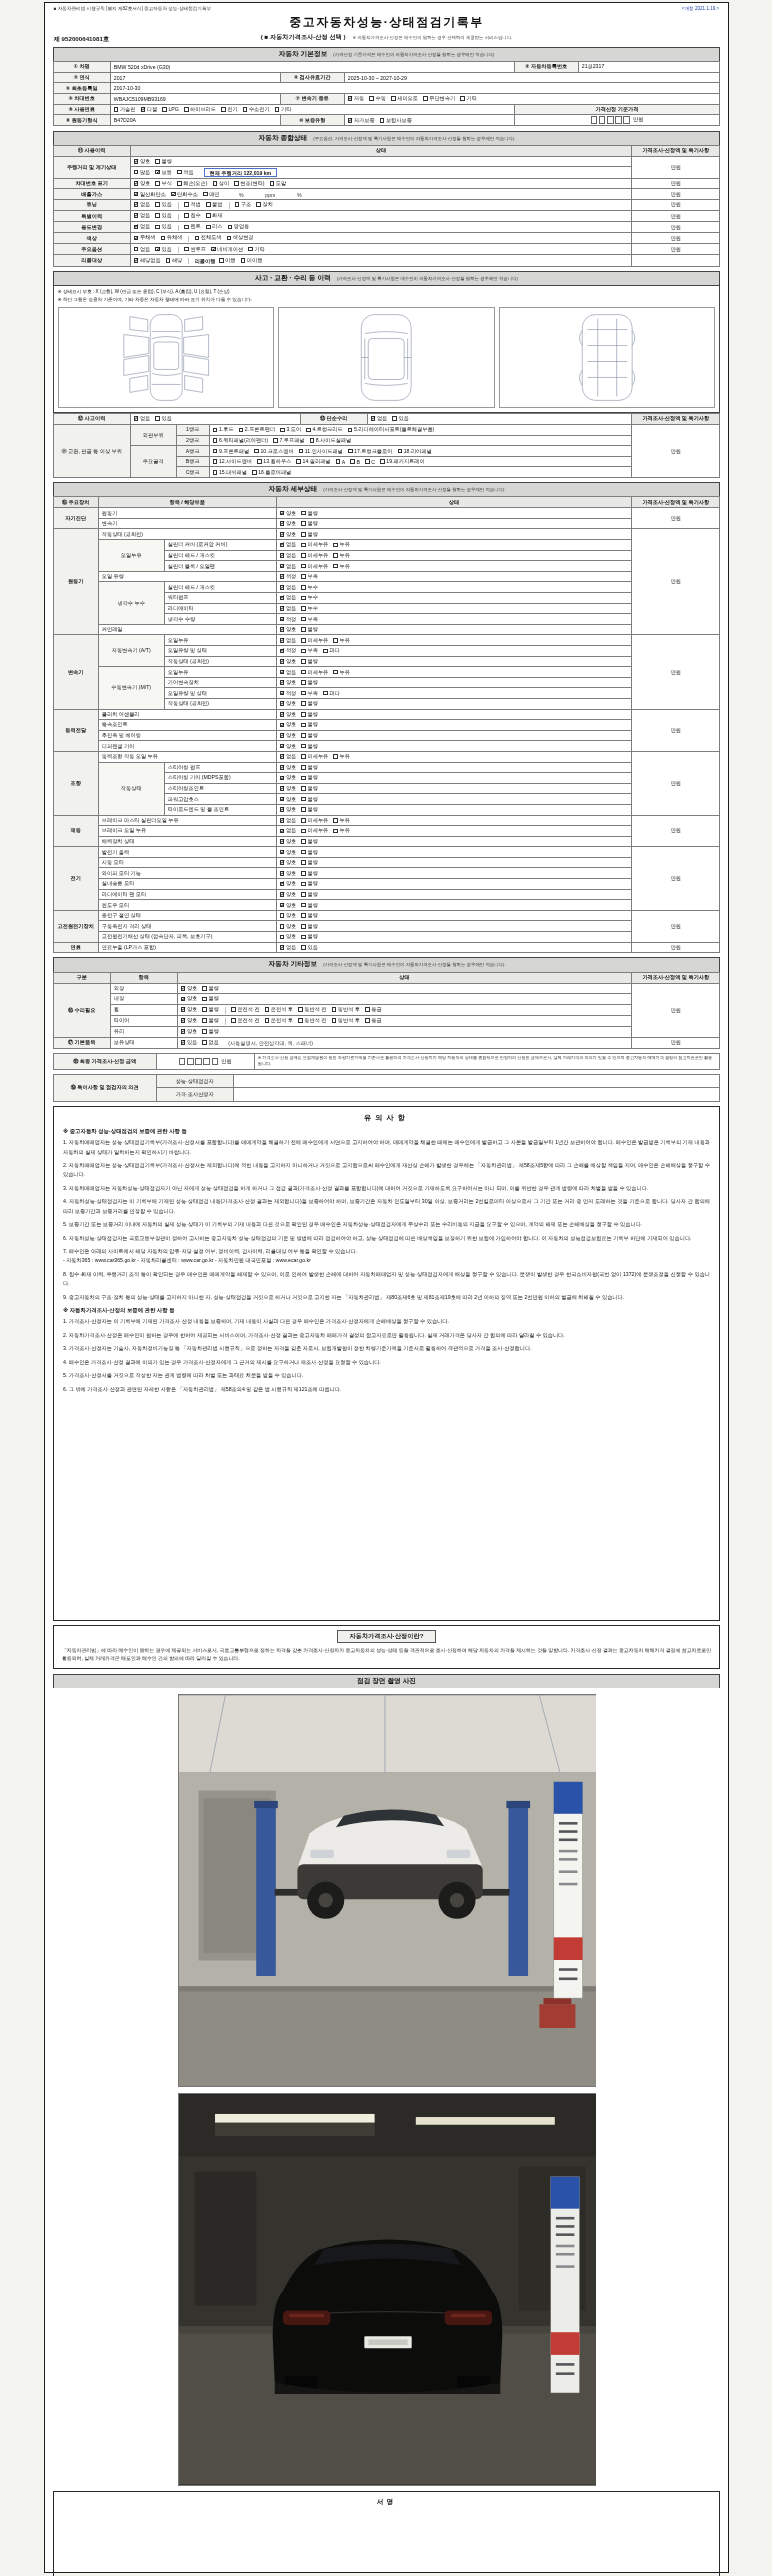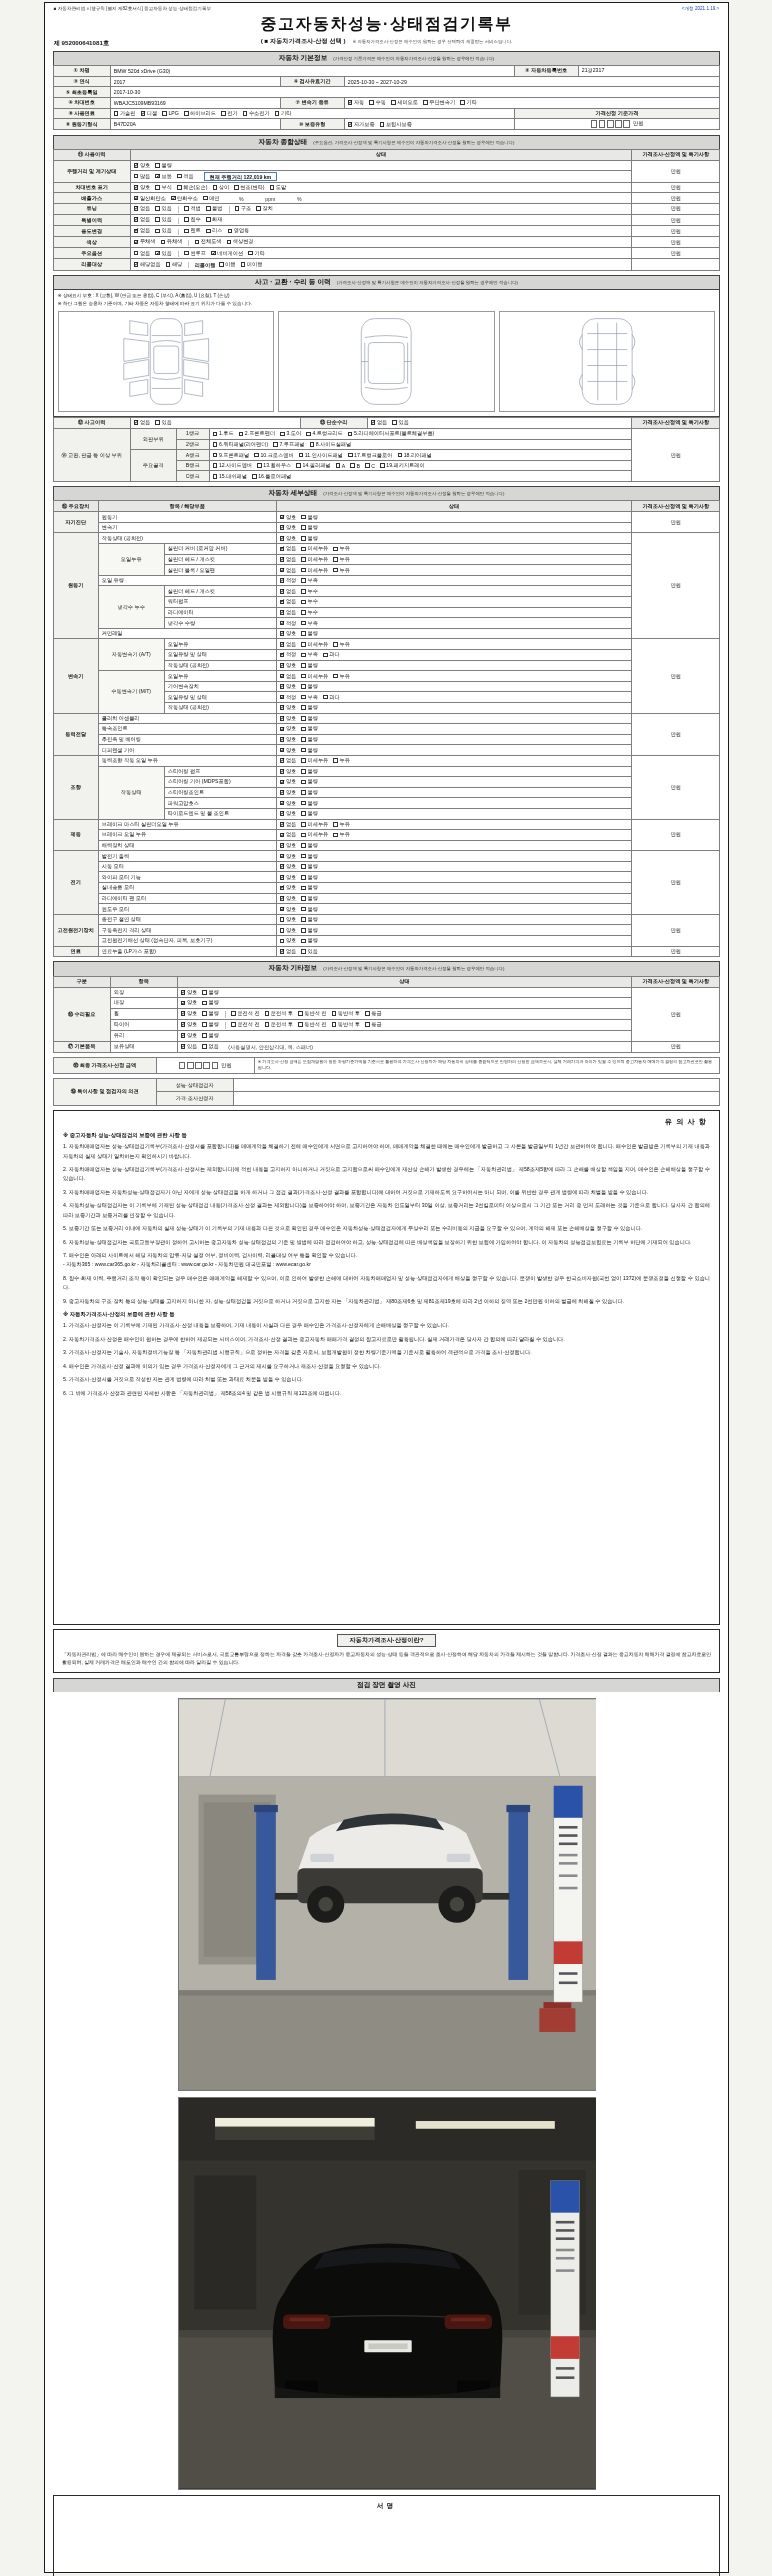--- a/index.html
+++ b/index.html
@@ -2,21 +2,21 @@
 <html lang="ko" style="font-size:8.2px"><head>
 <meta charset="utf-8">
 <style>
   * { margin:0; padding:0; box-sizing:border-box; }
   html,body { width:773px; background:#f3f3f0; font-family:"Liberation Sans","DejaVu Sans",sans-serif; color:#111; }
   body { height:2576px; overflow:hidden; position:relative; }
   .page { position:absolute; left:44px; top:2.1px; width:685px; height:2571px; background:#fff; border:1px solid #1c1c1c; padding:2.6px 7.7px 5.2px; }
   .meta-row { display:flex; justify-content:space-between; font-size:4.6px; color:#333; padding:0.5px 1px 1.5px; }
   .meta-right { color:#1c3faa; }
   .title-wrap { text-align:center; position:relative; margin:1px 0 5.2px; }
-  .title { font-size:16px; font-weight:bold; letter-spacing:1.5px; }
+  .title { font-size:12px; font-weight:bold; letter-spacing:1.5px; }
   .subtitle { font-size:6.2px; font-weight:bold; margin-top:2.1px; }
   .subtitle-note { font-size:4.4px; font-weight:normal; color:#444; margin-left:5.2px; }
   .doc-no { position:absolute; left:1px; bottom:-2.1px; font-size:6.2px; font-weight:bold; }
   section { margin-top:4.1px; }
   .sec-head { border:0.5px solid #444; border-bottom:none; background:#d6d6d4; text-align:center; font-weight:bold; font-size:6.7px; padding:2.1px 0; }
   .sec-head .note { font-size:4.4px; font-weight:normal; color:#333; margin-left:4.1px; }
   table.grid { width:100%; border-collapse:collapse; font-size:5.2px; border:0.5px solid #444; }
   .grid th, .grid td { border:0.5px solid #7e7e7e; padding:1.3px 3.1px; vertical-align:middle; text-align:left; }
   .grid th { background:#e8e8e6; font-weight:bold; text-align:center; padding:1.5px 2.1px; }
   .grid td.lab, .grid td.gcell { background:#f1f1ee; text-align:center; font-weight:bold; }
@@ -36,21 +36,21 @@
   .digit-box { display:inline-block; width:6.7px; height:7.7px; border:0.5px solid #666; margin-right:1.5px; vertical-align:middle; background:#fff; }
   .legend { font-size:4.6px; padding:2.1px 4.1px 1px; line-height:1.6; border:0.5px solid #444; border-bottom:none; }
   .diagrams { display:flex; gap:4.1px; padding:3.1px 4.1px 4.1px; border:0.5px solid #444; border-top:none; }
   .diag { flex:1; border:0.5px solid #9a9a98; background:#fff; height:101px; }
   .diag svg { width:100%; height:100%; display:block; }
   .mt-join { margin-top:-0.5px; }
   .t-final td.final-val { text-align:center; width:98px; }
   .t-final td.final-note { font-size:4.1px; color:#333; line-height:1.5; }
   .t-opinion td.op-val { height:13.4px; }
   .notice-box { border:0.8px solid #2a2a2a; height:515px; padding:6.2px 9.3px; overflow:hidden; margin-top:4.1px; }
-  .notice-title { text-align:right; font-size:7.2px; font-weight:bold; letter-spacing:4.1px; margin-bottom:0; }
+  .notice-title { text-align:center; font-size:7.2px; font-weight:bold; letter-spacing:4.1px; margin-bottom:0; }
   .n-part-title { font-size:5.4px; font-weight:bold; margin:5.2px 0 3.1px; }
   .n-item { font-size:5.2px; line-height:1.8; margin-bottom:4.1px; text-align:justify; white-space:pre-line; }
   .pricing-box { border:0.8px solid #2a2a2a; padding:4.1px 8.2px 5.2px; margin-top:4.1px; }
   .pricing-title { text-align:center; margin-bottom:3.6px; }
   .pricing-title span { display:inline-block; border:0.5px solid #555; background:#f0f0ed; font-size:6.2px; font-weight:bold; padding:1px 11.3px; }
   .pricing-body { font-size:4.9px; line-height:1.7; text-align:justify; }
   .photo-frame { width:418px; margin:6.2px auto 0; border:0.5px solid #777; background:#222; }
   .photo-frame svg { display:block; width:417px; height:391px; }
   .sign-box { border:0.8px solid #2a2a2a; height:109px; position:relative; margin-top:5.2px; }
   .sign-label { text-align:center; font-weight:bold; font-size:6.7px; letter-spacing:3.1px; margin-top:5.2px; }

